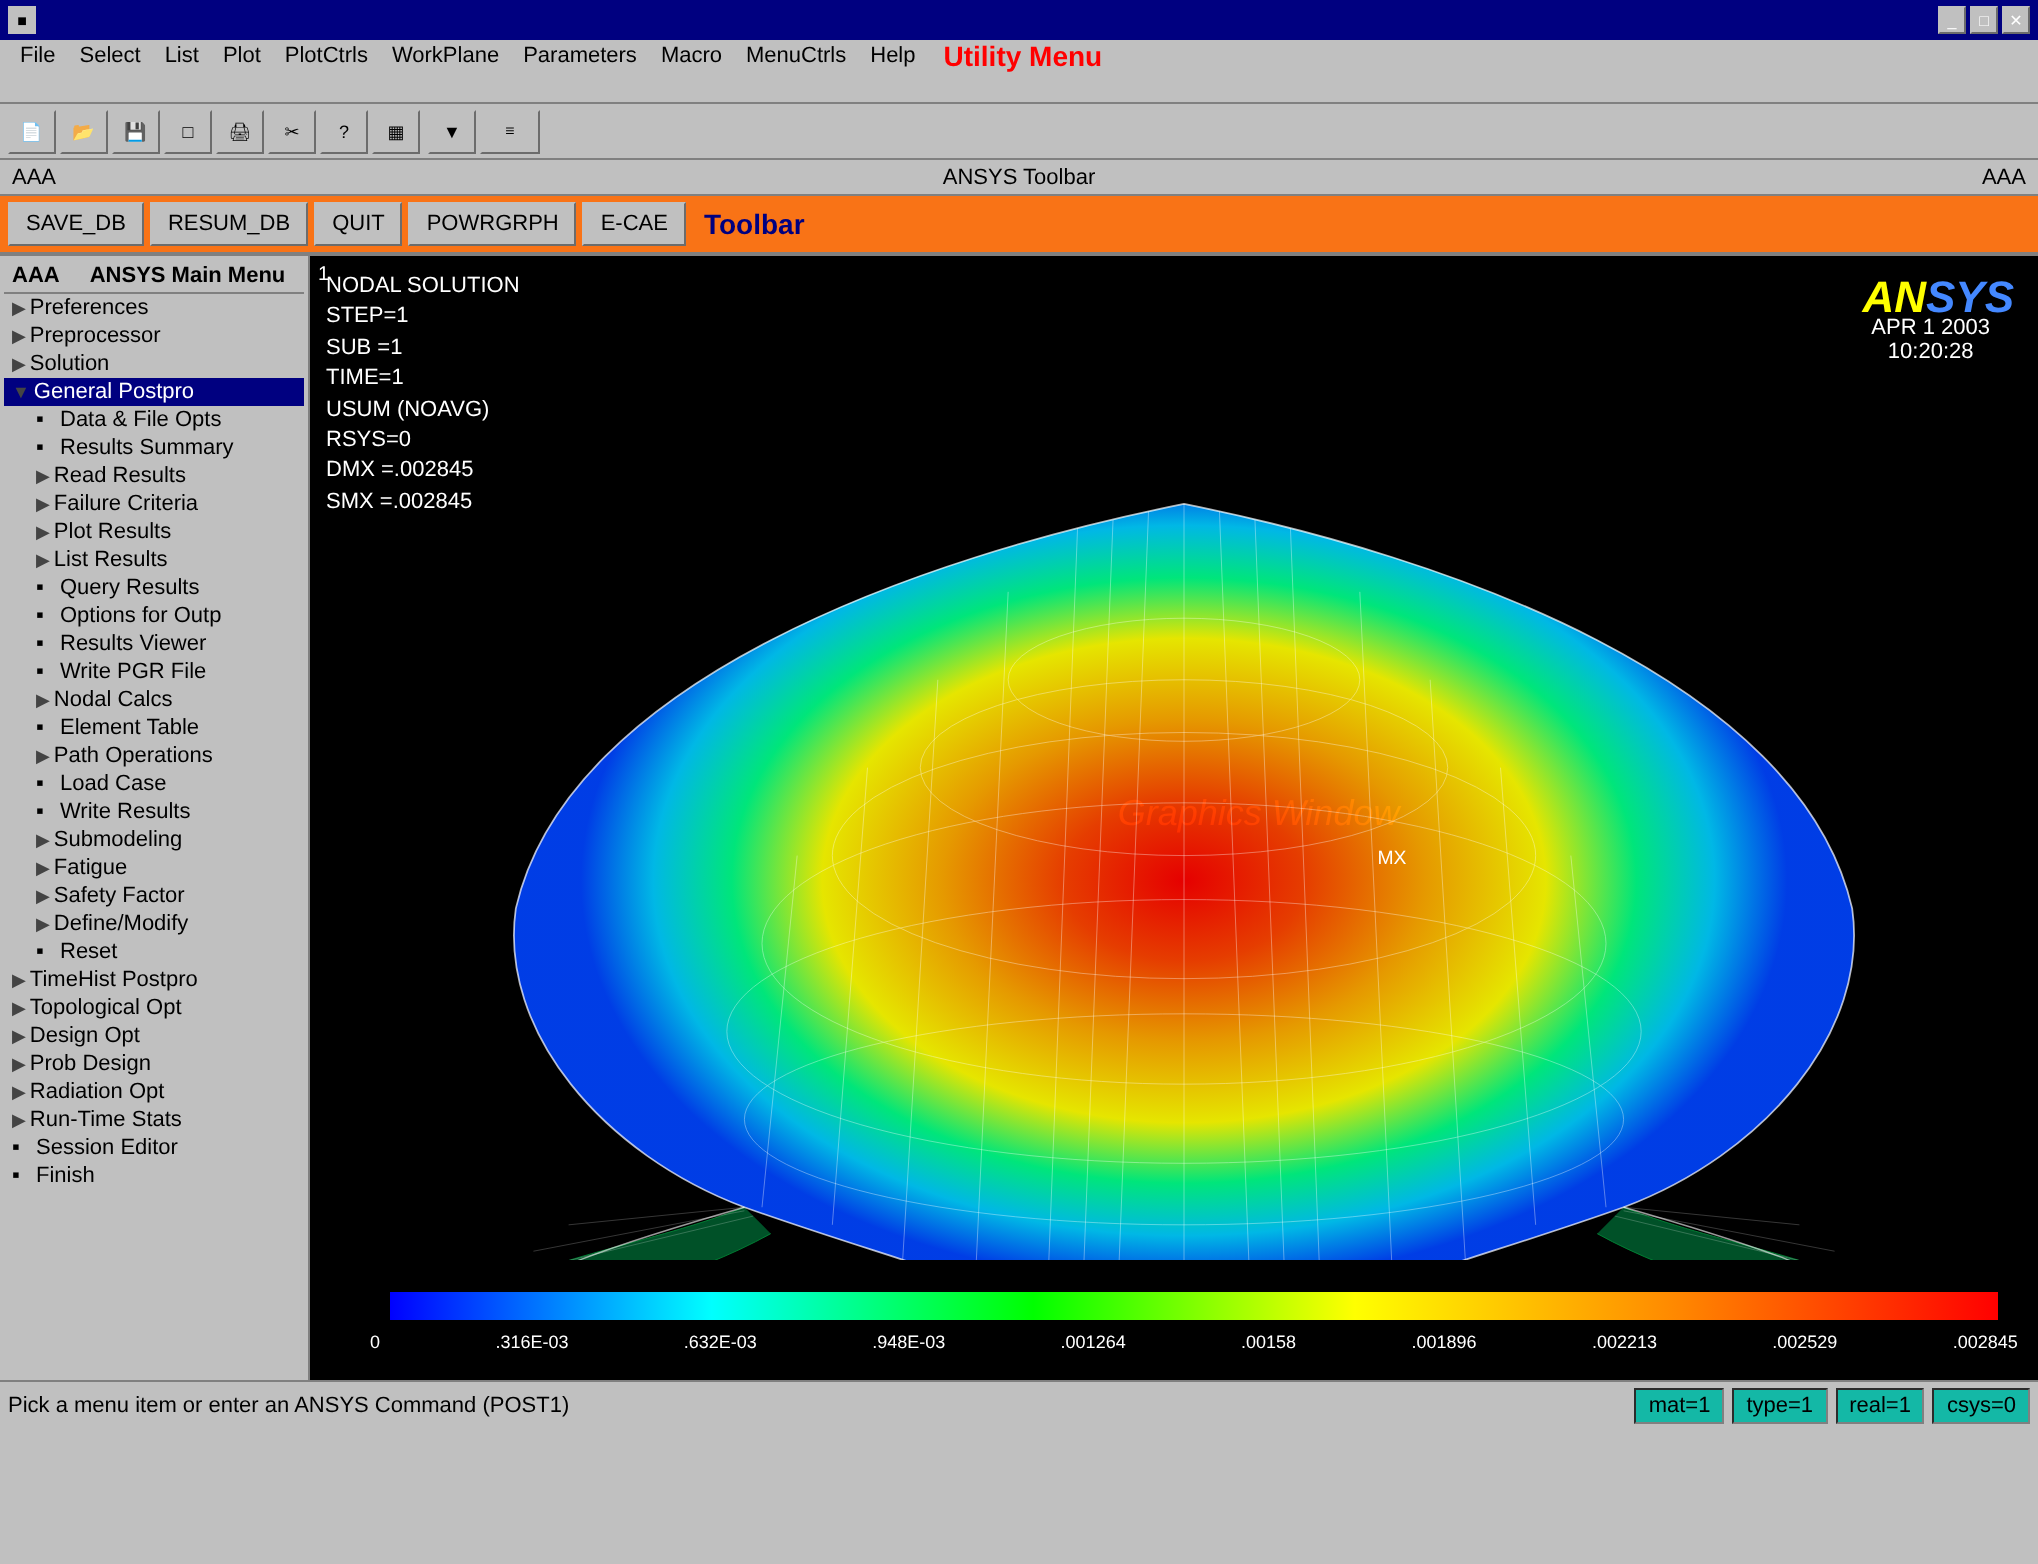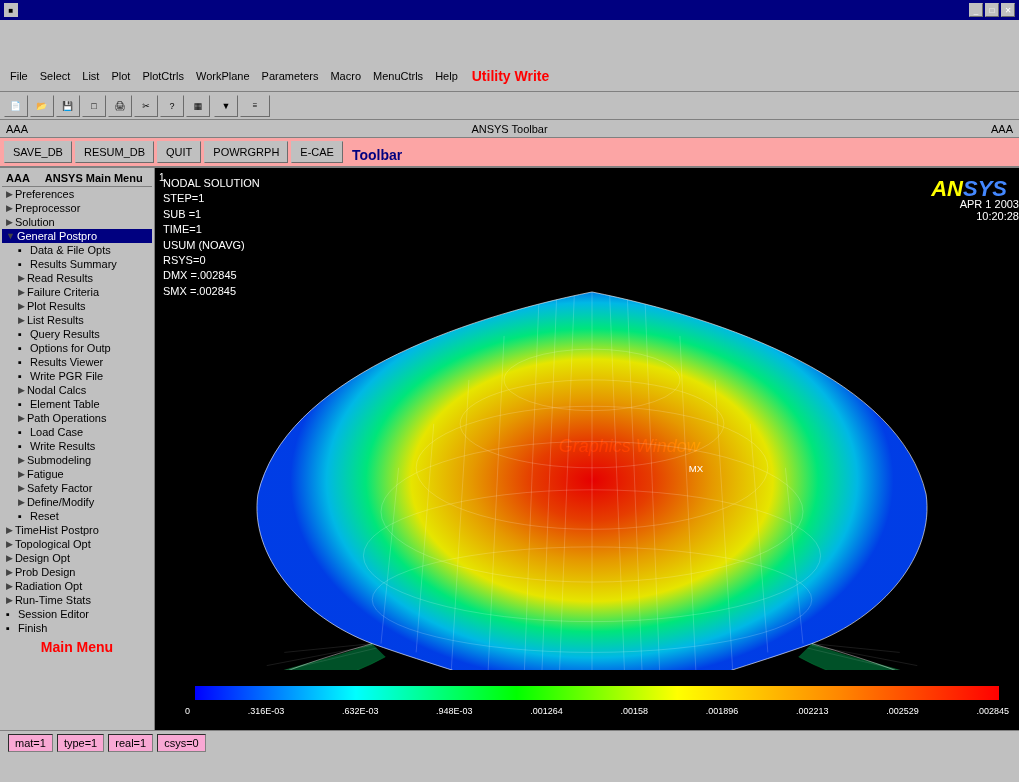--- a/index.html
+++ b/index.html
@@ -25,25 +25,23 @@
       border: 1px outset #c0c0c0;
       font-size: 8px;
       display: flex; align-items: center; justify-content: center;
       cursor: pointer;
     }
 
     
     #menubar {
       background: #c0c0c0;
       display: flex;
-      align-items: center;
       height: 32px;
       border-bottom: 1px solid #808080;
       padding: 0 4px;
-      margin-top: 40px;
     }
     .menu-item {
       padding: 2px 6px;
       cursor: pointer;
       font-size: 11px;
     }
     .utility-menu { color: red; font-weight: bold; font-size: 14px; margin-left: 8px; }
 
     
     #toolbar-area {
@@ -82,25 +80,25 @@
       border-bottom: 1px solid #808080;
       padding: 2px 6px;
       font-size: 11px;
       height: 18px;
       display: flex;
       align-items: center;
       justify-content: space-between;
     }
     
     #toolbar-buttons {
-      background: #fca5a5;
+      background: #f97316;
       border-bottom: 2px solid #808080;
       padding: 3px 4px;
       display: flex;
-      align-items: flex-end;
+      align-items: center;
       height: 30px;
     }
     .tb-btn {
       padding: 2px 8px;
       background: #c0c0c0;
       border: 1px outset #c0c0c0;
       cursor: pointer;
       font-size: 11px;
       margin-right: 3px;
       height: 22px;
@@ -159,24 +157,24 @@
       font-size: 22px;
       font-weight: bold;
       color: #ffff00;
       font-style: italic;
     }
 
     
     .date-time {
       position: absolute;
       top: 30px;
-      right: 0;
+      right: 24px;
       color: white;
       font-size: 11px;
-      text-align: right;
+      text-align: center;
     }
 
     
     .sol-info {
       position: absolute;
       top: 8px;
       left: 8px;
       color: white;
       font-size: 11px;
       line-height: 1.4;
@@ -234,21 +232,21 @@
       display: flex;
       align-items: center;
       padding: 0 4px;
       font-size: 11px;
     }
     .status-main { flex: 1; }
     .status-item {
       border: 1px inset #808080;
       padding: 1px 6px;
       margin-left: 4px;
-      background: #f9a8d4;
+      background: #14b8a6;
       height: 18px;
       display: flex;
       align-items: center;
     }
 
     
     #sidebar::-webkit-scrollbar { width: 12px; }
     #sidebar::-webkit-scrollbar-track { background: #c0c0c0; }
     #sidebar::-webkit-scrollbar-thumb { background: #808080; border: 1px outset #c0c0c0; }
   </style>
@@ -270,21 +268,21 @@
   <div class="menu-item">File</div>
   <div class="menu-item">Select</div>
   <div class="menu-item">List</div>
   <div class="menu-item">Plot</div>
   <div class="menu-item">PlotCtrls</div>
   <div class="menu-item">WorkPlane</div>
   <div class="menu-item">Parameters</div>
   <div class="menu-item">Macro</div>
   <div class="menu-item">MenuCtrls</div>
   <div class="menu-item">Help</div>
-  <div class="utility-menu">Utility Write</div>
+  <div class="utility-menu">Utility Menu</div>
 </div>
 
 <div id="toolbar-area">
   <div class="toolbar-btn">📄</div>
   <div class="toolbar-btn">📂</div>
   <div class="toolbar-btn">💾</div>
   <div class="toolbar-btn">□</div>
   <div class="toolbar-btn">🖨</div>
   <div class="toolbar-btn">✂</div>
   <div class="toolbar-btn">?</div>
@@ -438,21 +436,20 @@
     </div>
     <div class="menu-item-row">
       <span style="width:12px;display:inline-block;">▪</span>
       <span>Session Editor</span>
     </div>
     <div class="menu-item-row">
       <span style="width:12px;display:inline-block;">▪</span>
       <span>Finish</span>
     </div>
 
-    <div class="main-menu-title">Main Menu</div>
   </div>
 
   <div id="graphics-area">
 
     <div style="position:absolute;top:4px;left:4px;color:white;font-size:10px;">1</div>
 
     <div class="ansys-logo">
       <span style="color:#ffff00;">AN</span><span style="color:#4488ff;">SYS</span>
     </div>
 
@@ -555,17 +552,18 @@
       <span>.00158</span>
       <span>.001896</span>
       <span>.002213</span>
       <span>.002529</span>
       <span>.002845</span>
     </div>
   </div>
 </div>
 
 <div id="statusbar">
+  <span class="status-main">Pick a menu item or enter an ANSYS Command (POST1)</span>
   <div class="status-item">mat=1</div>
   <div class="status-item">type=1</div>
   <div class="status-item">real=1</div>
   <div class="status-item">csys=0</div>
 </div>
 
 </body></html>

